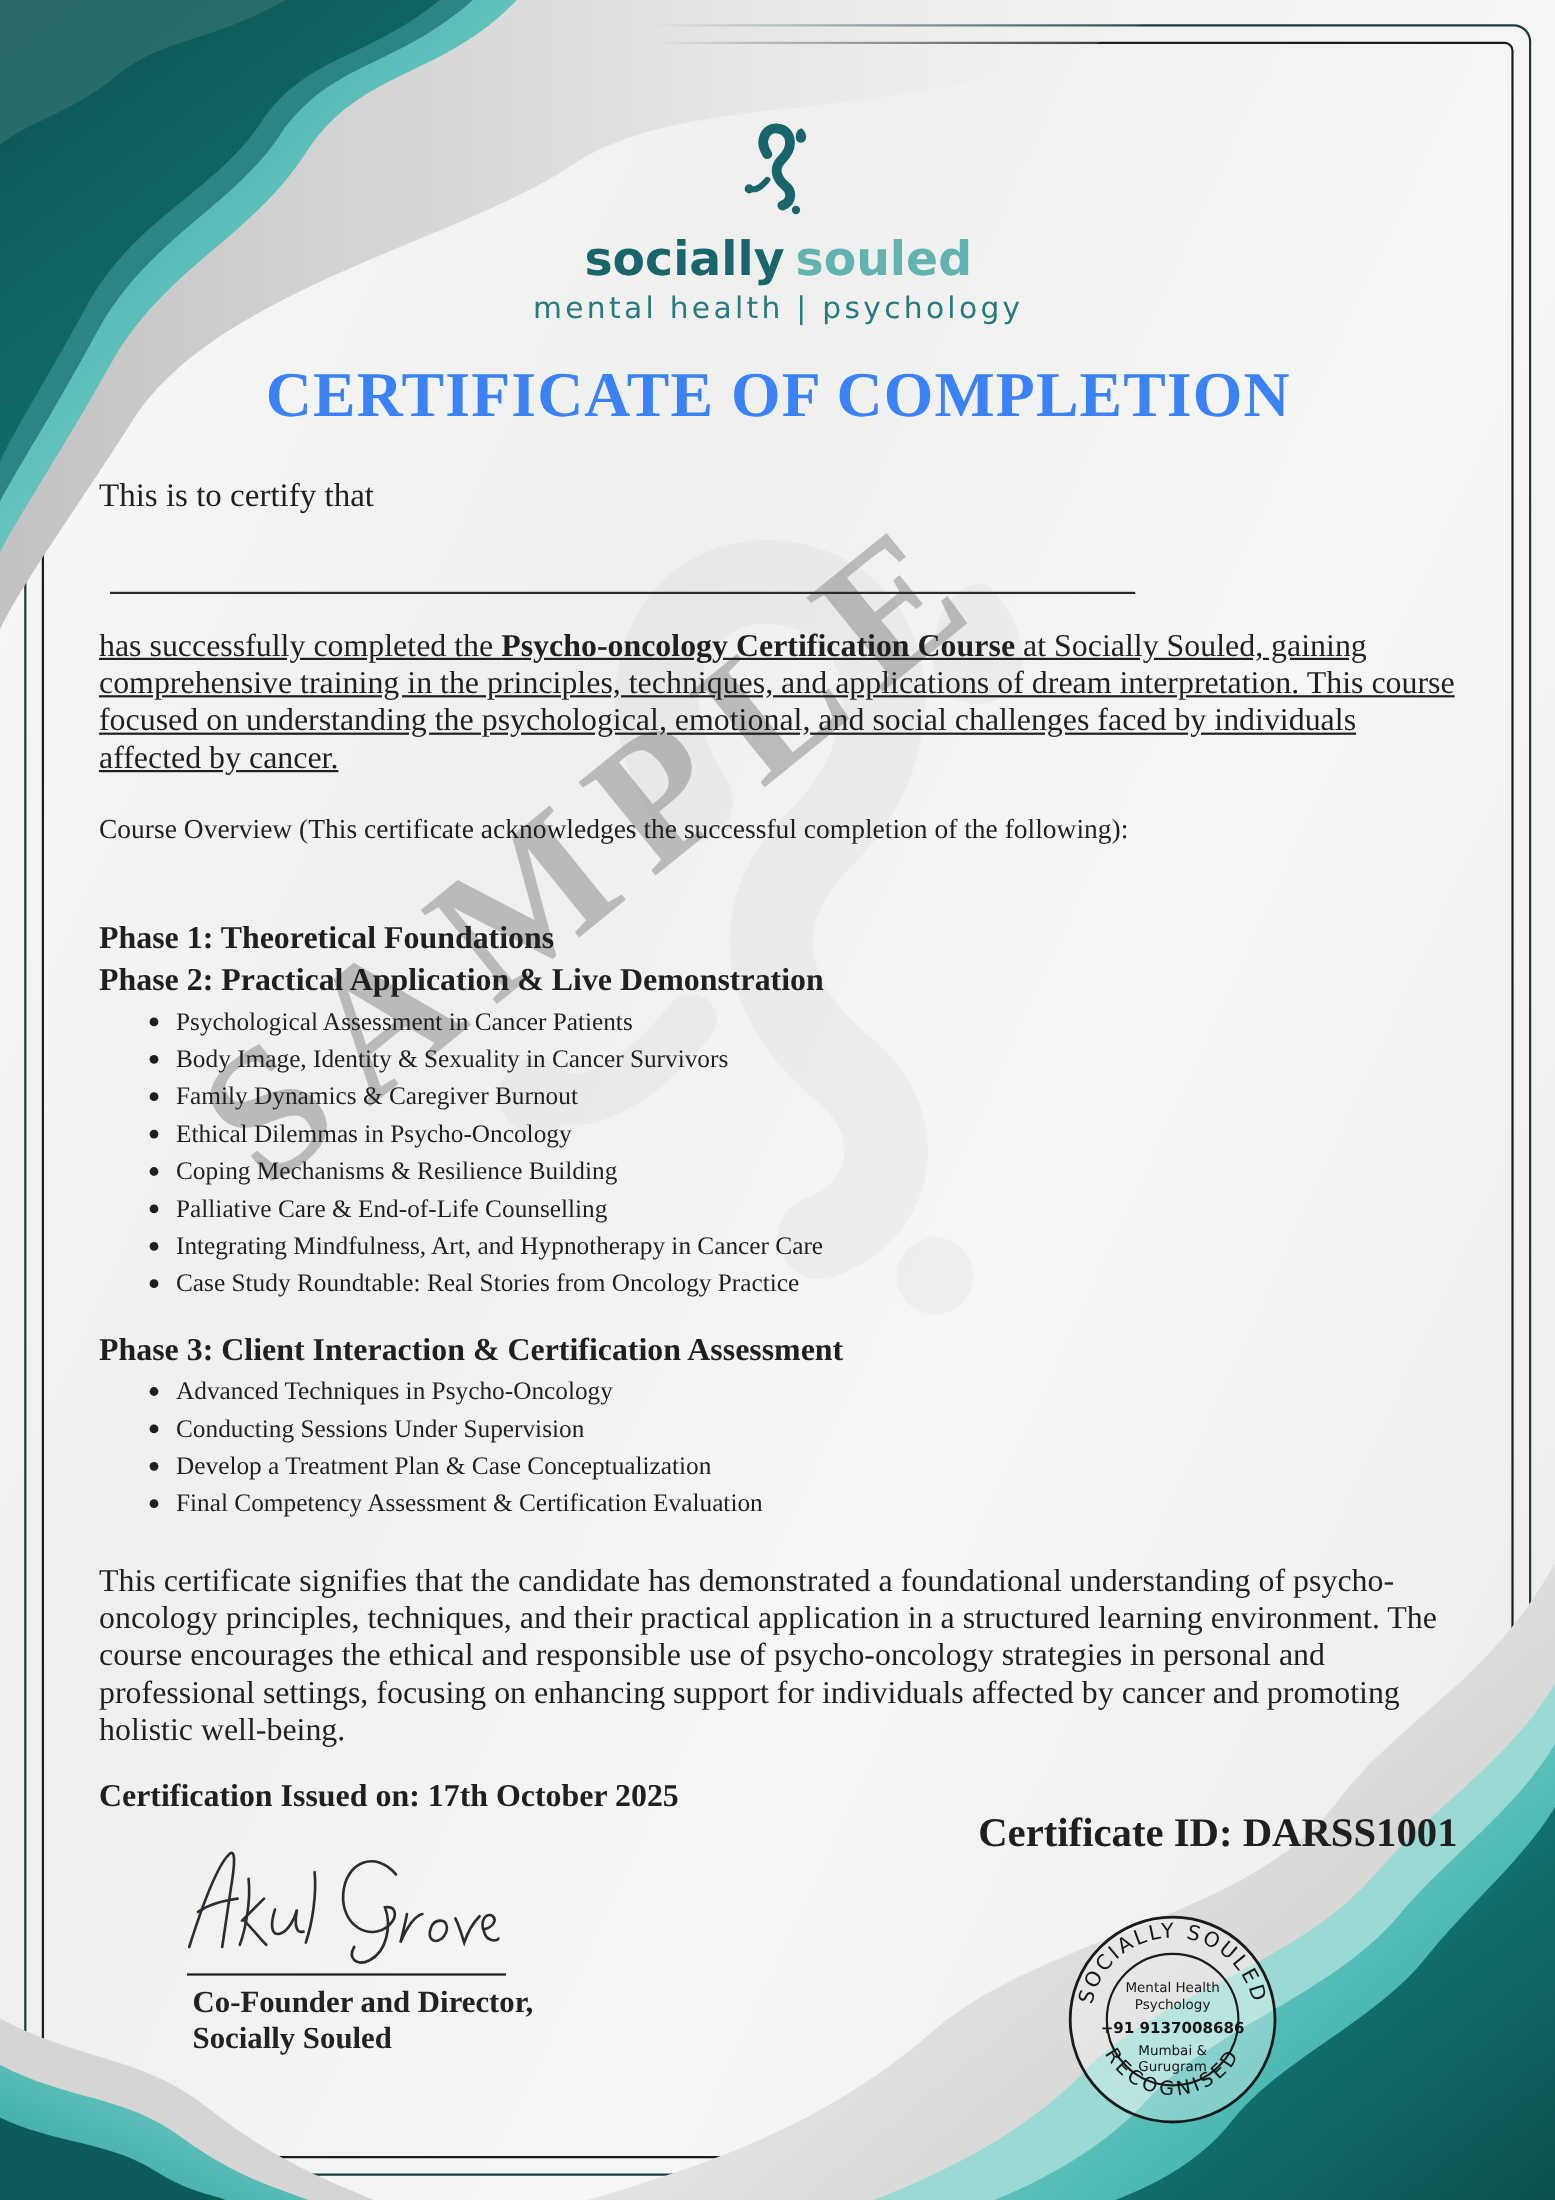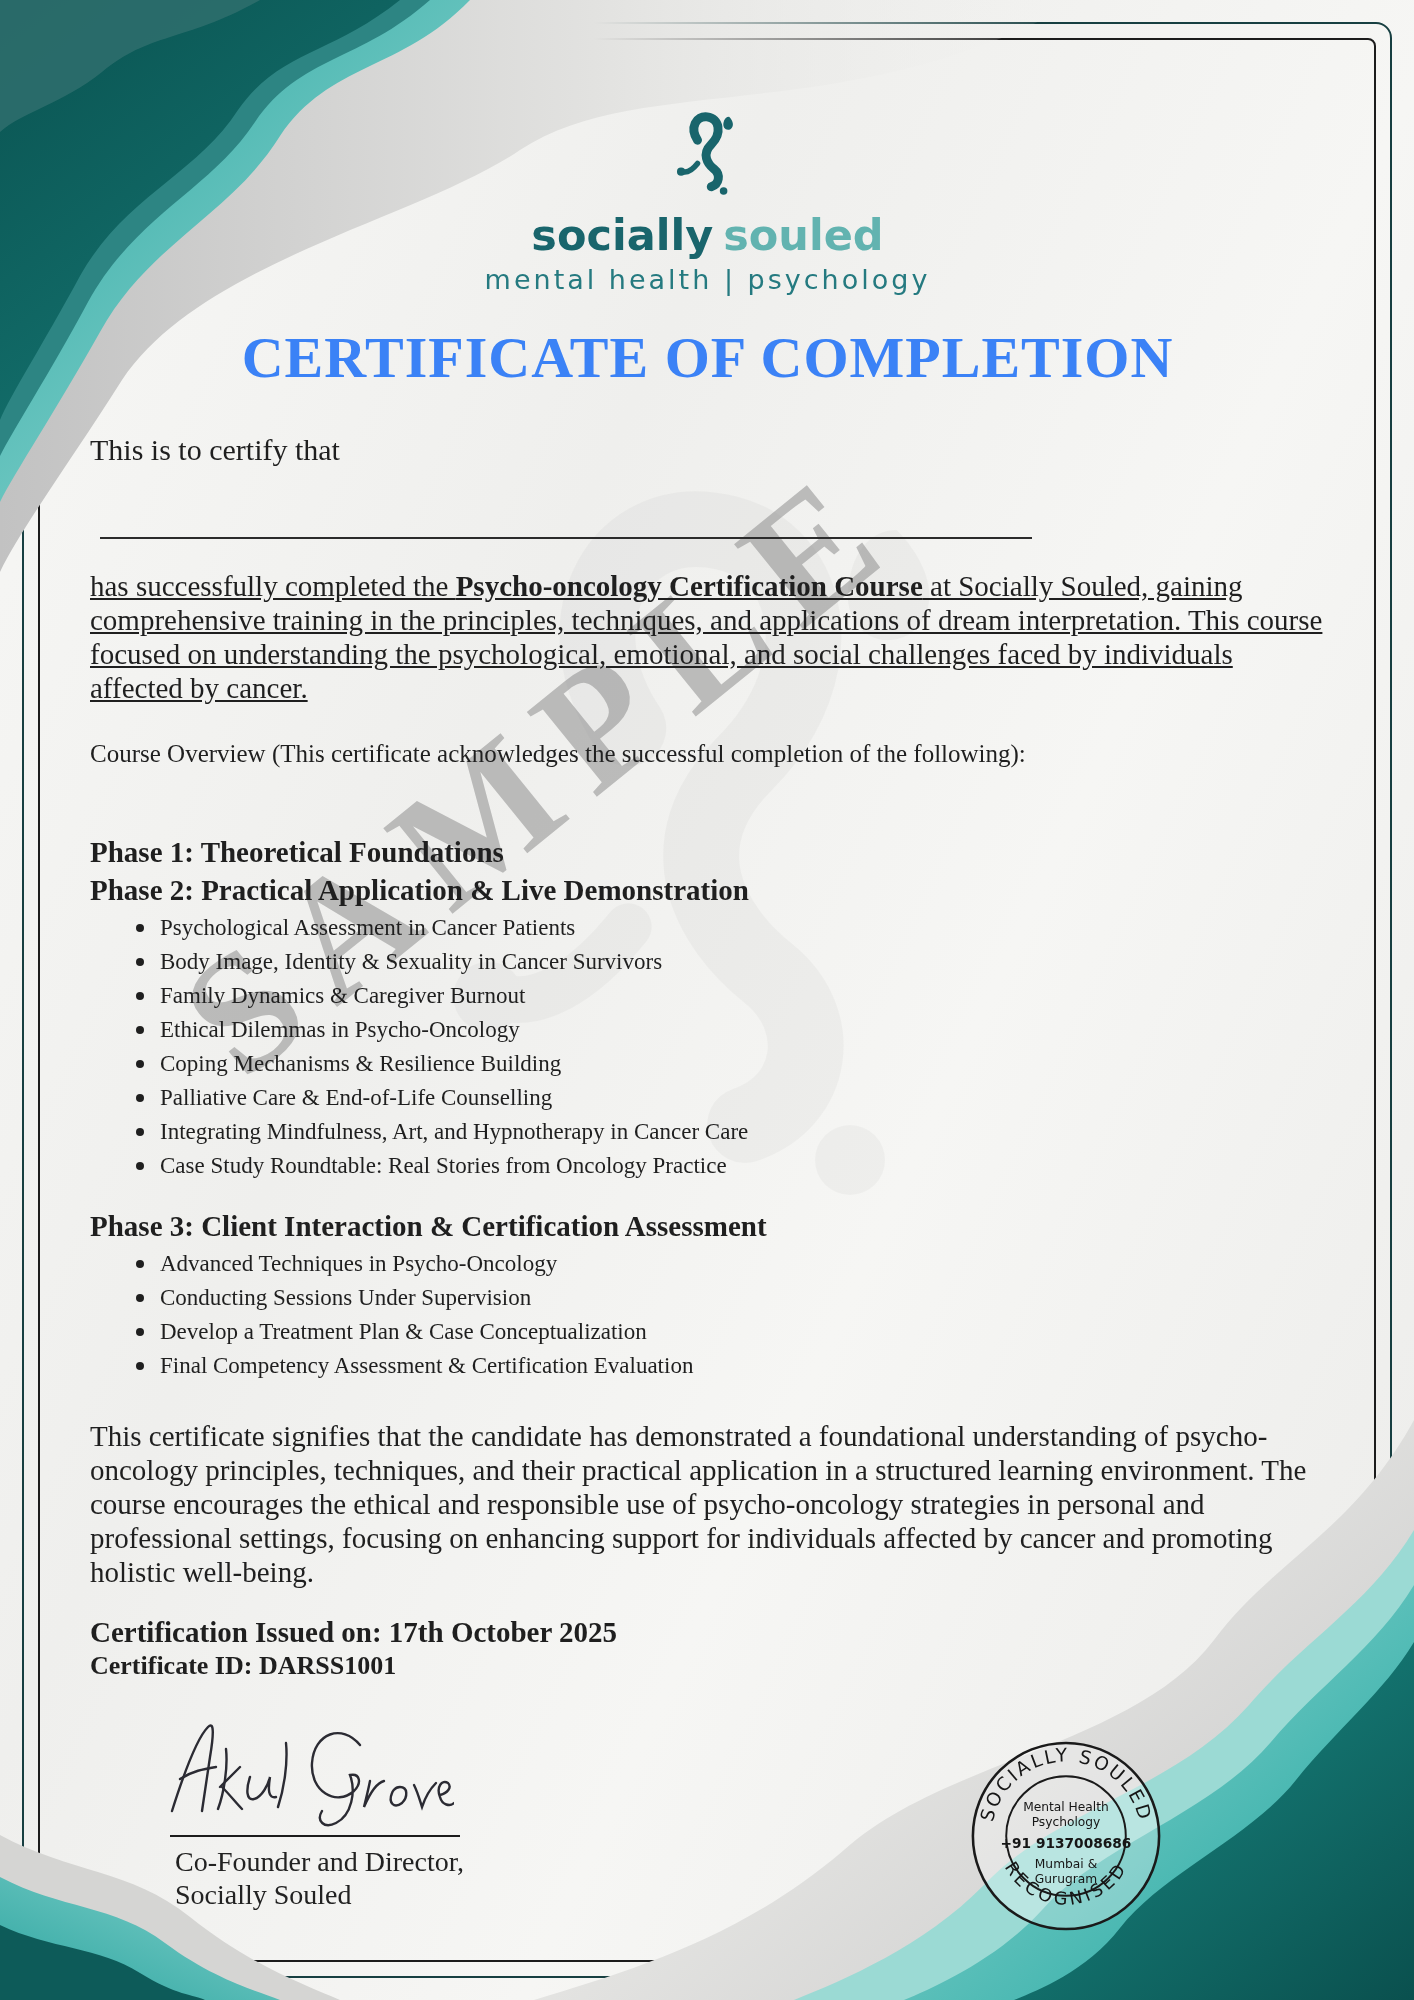--- a/index.html
+++ b/index.html
@@ -49,23 +49,23 @@
   .para b { font-weight:bold; }
   .overview { margin-top:32px; font-size:25px; line-height:34px; }
   .phases { margin-top:64px; }
   .phase-heading { font-size:29px; font-weight:bold; line-height:34px; }
   .phase ul { list-style:none; margin-top:4px; }
   .phase ul li { position:relative; padding-left:70px; font-size:23px; line-height:34px; }
   .phase ul li::before { content:""; position:absolute; left:46px; top:13px; width:8px; height:8px; border-radius:50%; background:#1f1f1f; }
   .phase:last-of-type { margin-top:26px; }
   .closing { margin-top:36px; font-size:29px; line-height:34px; }
   .issued { margin-top:26px; font-size:29px; font-weight:bold; line-height:34px; }
-  .cert-id { font-size:26px; font-weight:bold; line-height:34px; }
-  
-  .sig-block { position:absolute; left:150px; top:1715px; z-index:5; }
+  .cert-id { font-size:37px; font-weight:bold; line-height:34px;text-align:right; }
+  
+  .sig-block { position:absolute; left:150px; top:1674px; z-index:5;font-weight:bold; }
   .sig-svg { width:290px; height:116px; display:block; margin-left:14px; }
   .sig-line { width:290px; border-top:2px solid #1c1c1c; margin-top:4px; margin-left:20px; }
   .sig-role { margin-top:8px; margin-left:25px; font-size:28px; line-height:33px; color:#222; }
   
   .seal { position:absolute; left:968px; top:1738px; width:196px; height:196px; z-index:6; }
   .seal text { fill:#161616; }
   .seal .arc { font-family:"DejaVu Sans", sans-serif; font-size:19px; letter-spacing:2.5px; }
   .seal .arcb { font-family:"DejaVu Sans", sans-serif; font-size:18px; letter-spacing:3.5px; }
   .seal .small { font-family:"DejaVu Sans", sans-serif; font-size:12.5px; }
   .seal .phone { font-family:"DejaVu Sans", sans-serif; font-size:14px; font-weight:bold; }

